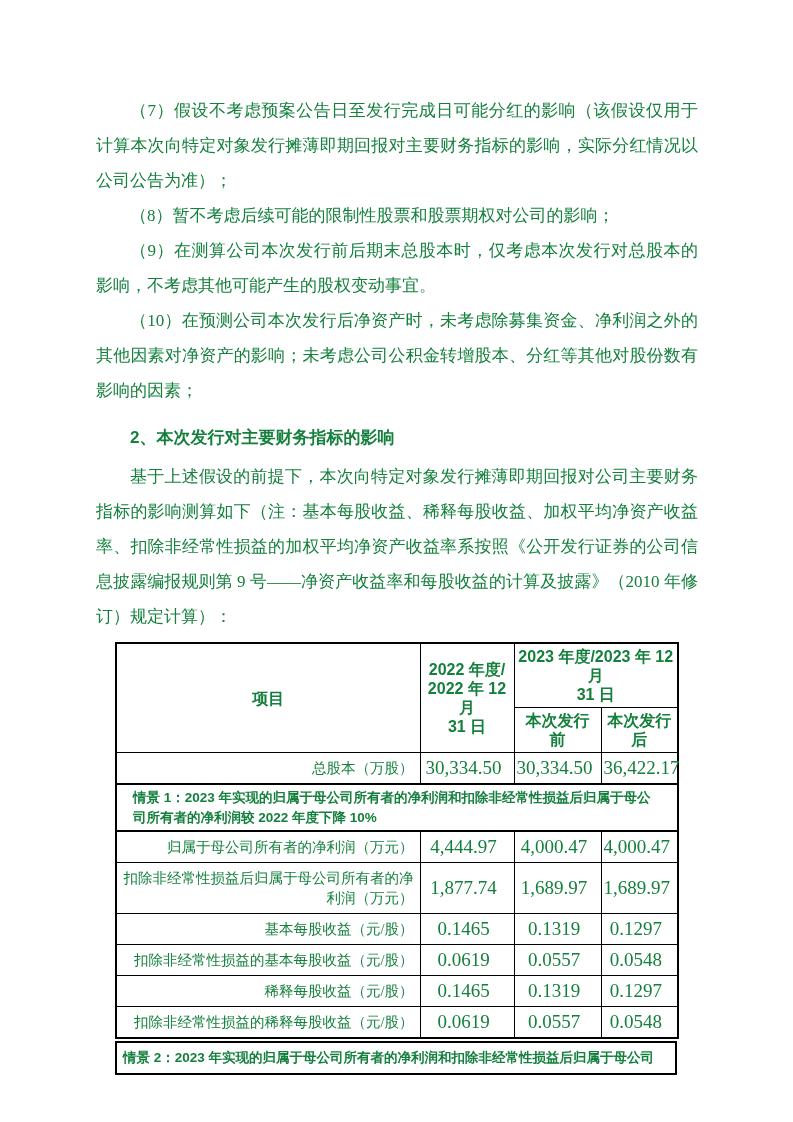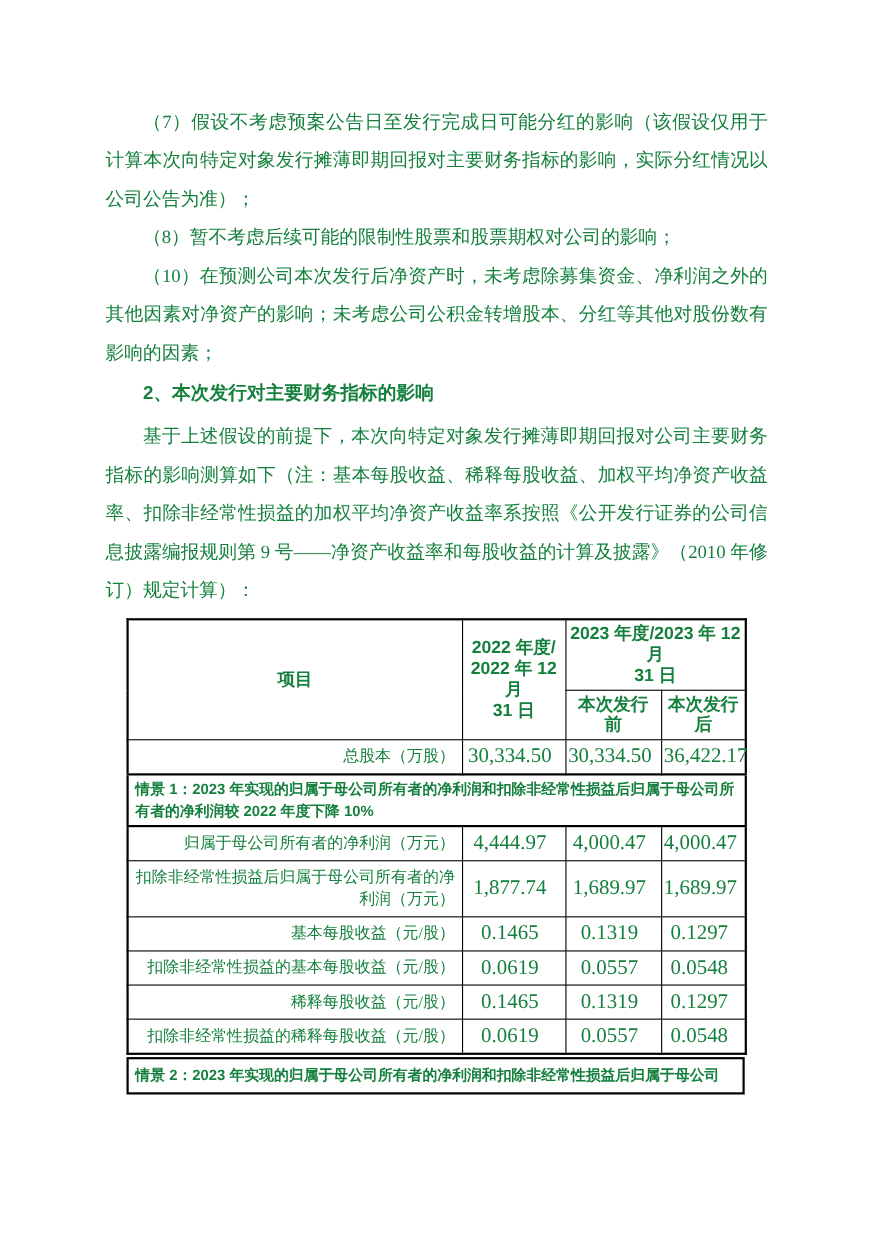--- a/index.html
+++ b/index.html
@@ -19,21 +19,21 @@
     overflow: hidden;
   }
   .body-para {
     margin: 0;
     font-size: 17px;
     line-height: 35px;
     text-align: justify;
     text-indent: 2em;
   }
   .section-heading {
-    margin: 2px 0 4px 0;
+    margin: 12px 0 4px 0;
     font-size: 17px;
     line-height: 35px;
     text-indent: 2em;
     font-weight: bold;
     font-family: "Liberation Sans", "DejaVu Sans", sans-serif;
   }
   table.impact {
     border-collapse: collapse;
     table-layout: fixed;
     width: 562px;
@@ -71,21 +71,21 @@
     line-height: 20px;
     padding: 5px 9px 5px 2px;
     text-align: center;
     vertical-align: middle;
   }
   table.impact tr.scenario td {
     font-family: "Liberation Sans", "DejaVu Sans", sans-serif;
     font-weight: bold;
     font-size: 13.5px;
     line-height: 19.5px;
-    padding: 3px 6px;
+    padding: 3px 16px;
     text-align: left;
     border-top: 2px solid #000000;
     border-bottom: 2px solid #000000;
   }
   .scenario-box {
     box-sizing: border-box;
     width: 562px;
     margin: 2px 0 0 19px;
     border: 2px solid #000000;
     font-family: "Liberation Sans", "DejaVu Sans", sans-serif;
@@ -97,20 +97,21 @@
     overflow: hidden;
   }
 </style>
 </head>
 <body>
 
 <div class="page">
 
   <p class="body-para">（7）假设不考虑预案公告日至发行完成日可能分红的影响（该假设仅用于计算本次向特定对象发行摊薄即期回报对主要财务指标的影响，实际分红情况以公司公告为准）；</p>
   <p class="body-para">（8）暂不考虑后续可能的限制性股票和股票期权对公司的影响；</p>
+  <p class="body-para">（9）在测算公司本次发行前后期末总股本时，仅考虑本次发行对总股本的影响，不考虑其他可能产生的股权变动事宜。</p>
   <p class="body-para">（10）在预测公司本次发行后净资产时，未考虑除募集资金、净利润之外的其他因素对净资产的影响；未考虑公司公积金转增股本、分红等其他对股份数有影响的因素；</p>
 
   <h2 class="section-heading">2、本次发行对主要财务指标的影响</h2>
 
   <p class="body-para">基于上述假设的前提下，本次向特定对象发行摊薄即期回报对公司主要财务指标的影响测算如下（注：基本每股收益、稀释每股收益、加权平均净资产收益率、扣除非经常性损益的加权平均净资产收益率系按照《公开发行证券的公司信息披露编报规则第 9 号——净资产收益率和每股收益的计算及披露》（2010 年修订）规定计算）：</p>
 
   <table class="impact">
     <colgroup>
       <col class="c1">
         <col class="c2">

